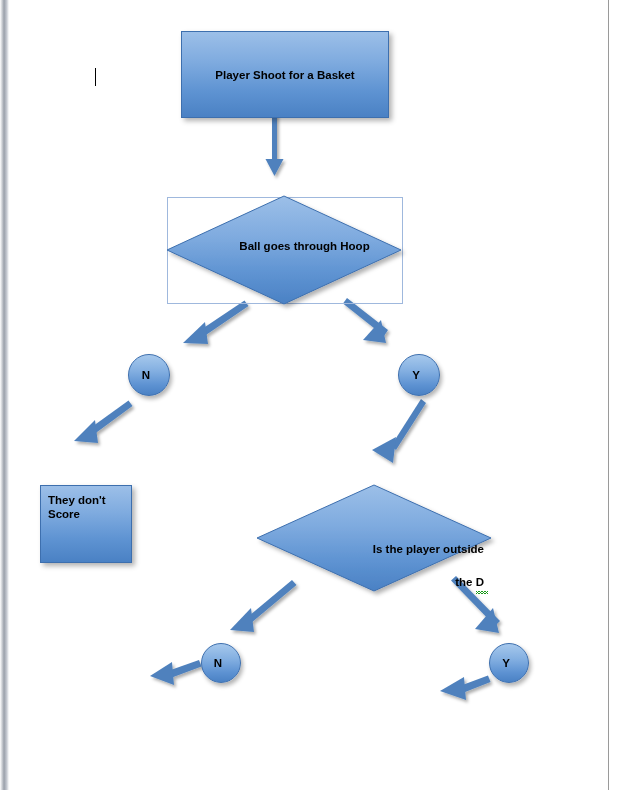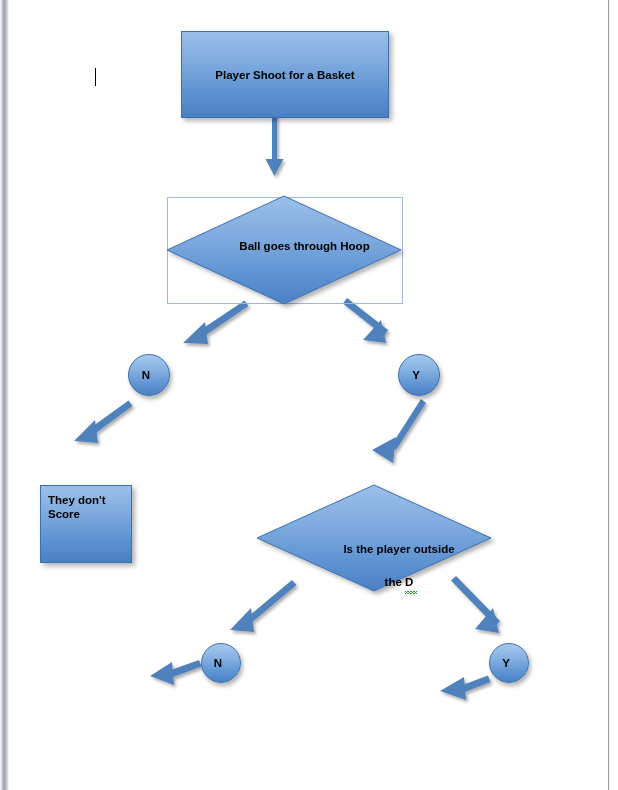--- a/index.html
+++ b/index.html
@@ -225,21 +225,21 @@
           <stop offset="38%" stop-color="#7fabdf"></stop>
           <stop offset="72%" stop-color="#5e93d2"></stop>
           <stop offset="100%" stop-color="#4a81c4"></stop>
         </linearGradient>
         <filter id="dshadow2" x="-20%" y="-20%" width="150%" height="150%">
           <feDropShadow dx="3" dy="3" stdDeviation="2.2" flood-color="#000000" flood-opacity="0.30"></feDropShadow>
         </filter>
       </defs>
       <polygon points="118,3 235,56 118,109 1,56" fill="url(#dgrad2)" stroke="#3d6fae" stroke-width="1" filter="url(#dshadow2)"></polygon>
     </svg>
-    <div class="shape-text" style="left:58px; top:42px; width:170px; text-align:center;">
+    <div class="shape-text" style="left:58px; top:42px; width:170px; text-align:right;">
       <span>Is the player outside</span><br>
       <span>the </span><span class="spell-underline">D</span>
     </div>
   </div>
 
   <div class="shape circle-shape" style="left:201px; top:643px; width:40px; height:40px;">
     <div class="shape-text">N</div>
   </div>
 
   <div class="shape circle-shape" style="left:489px; top:643px; width:40px; height:40px;">

